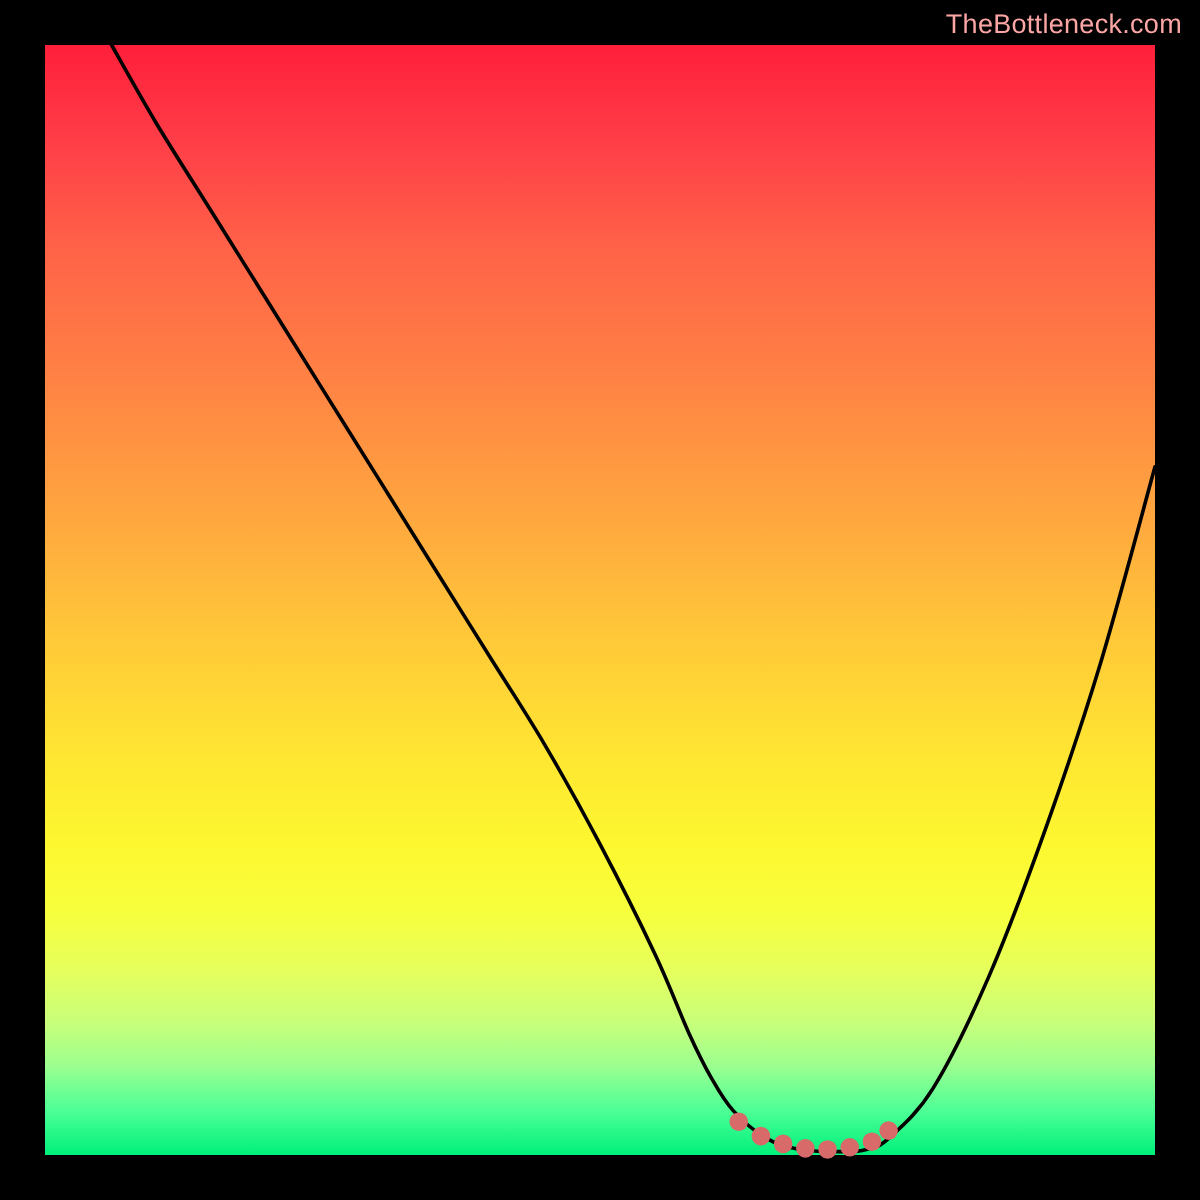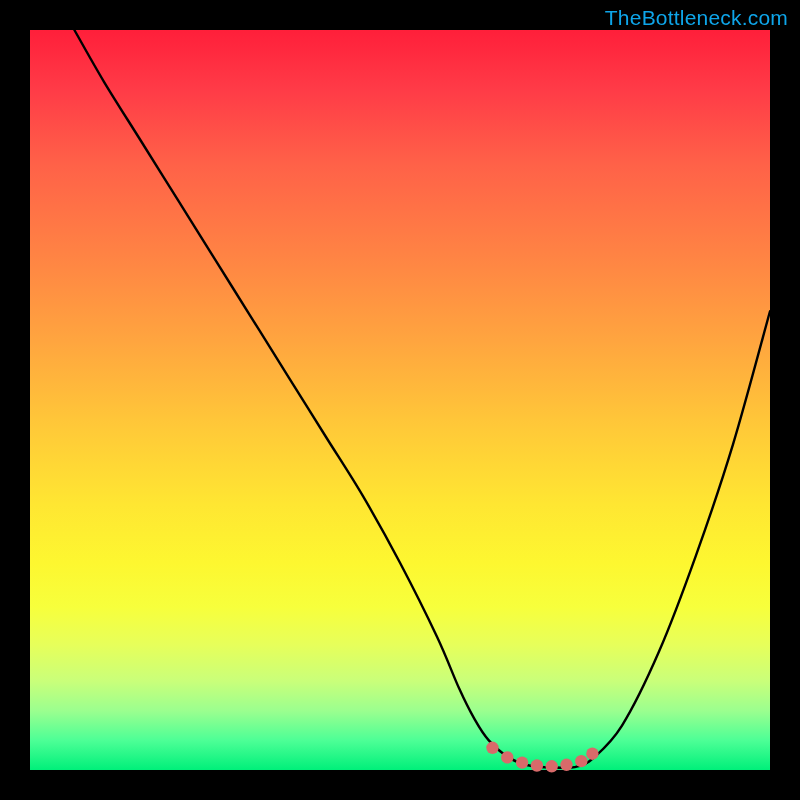--- a/index.html
+++ b/index.html
@@ -14,22 +14,22 @@
   .frame {
     position: relative;
     width: 800px;
     height: 800px;
     background: #000;
   }
   .watermark {
     position: absolute;
     top: 6px;
     right: 12px;
-    color: #0ea5e9;
-    font-size: 21px;
+    color: #fca5a5;
+    font-size: 18px;
     font-weight: 500;
     letter-spacing: 0.2px;
     user-select: none;
   }
   .plot-area {
     position: absolute;
     left: 30px;
     top: 30px;
     width: 740px;
     height: 740px;

